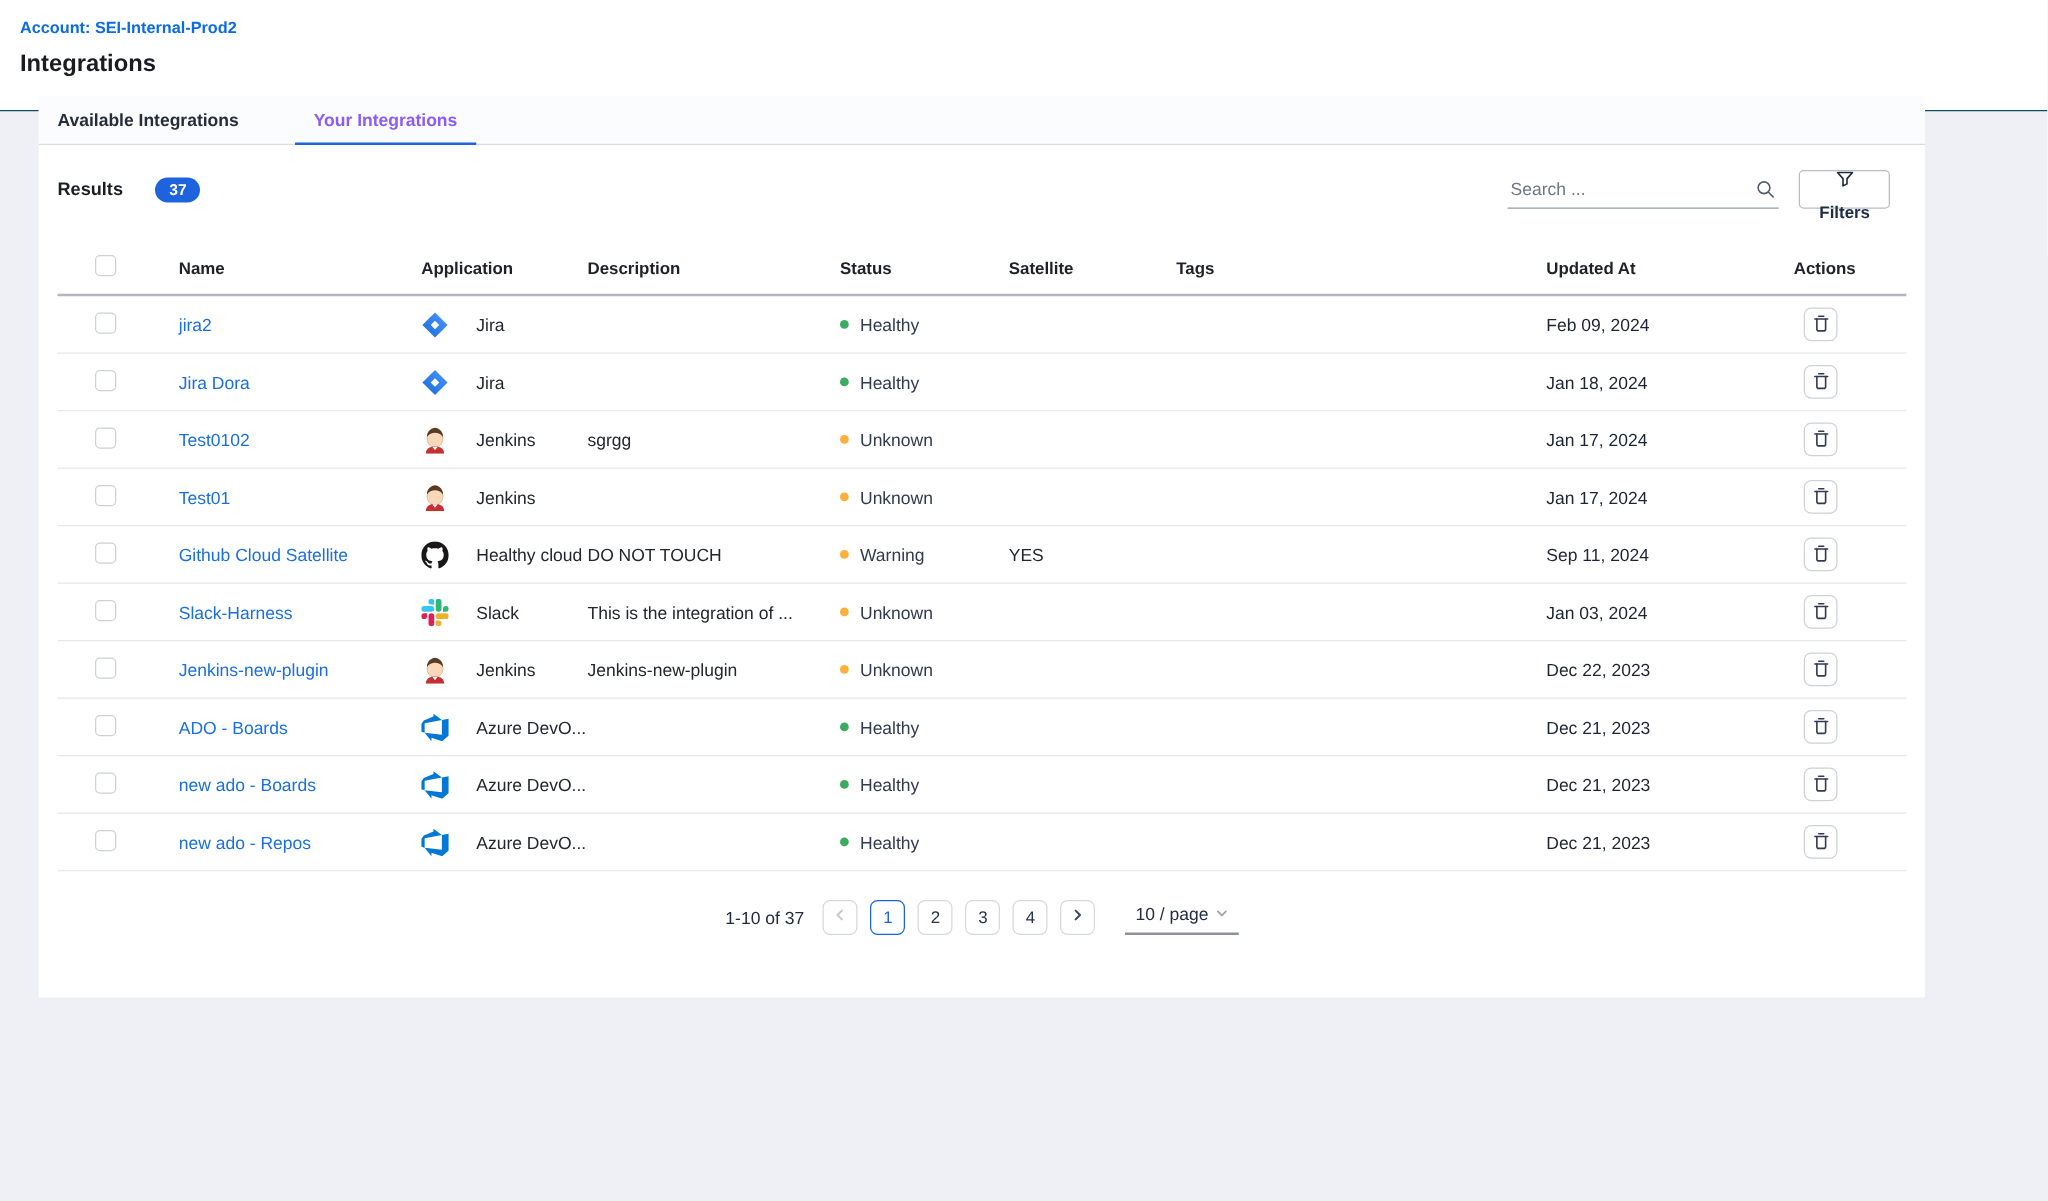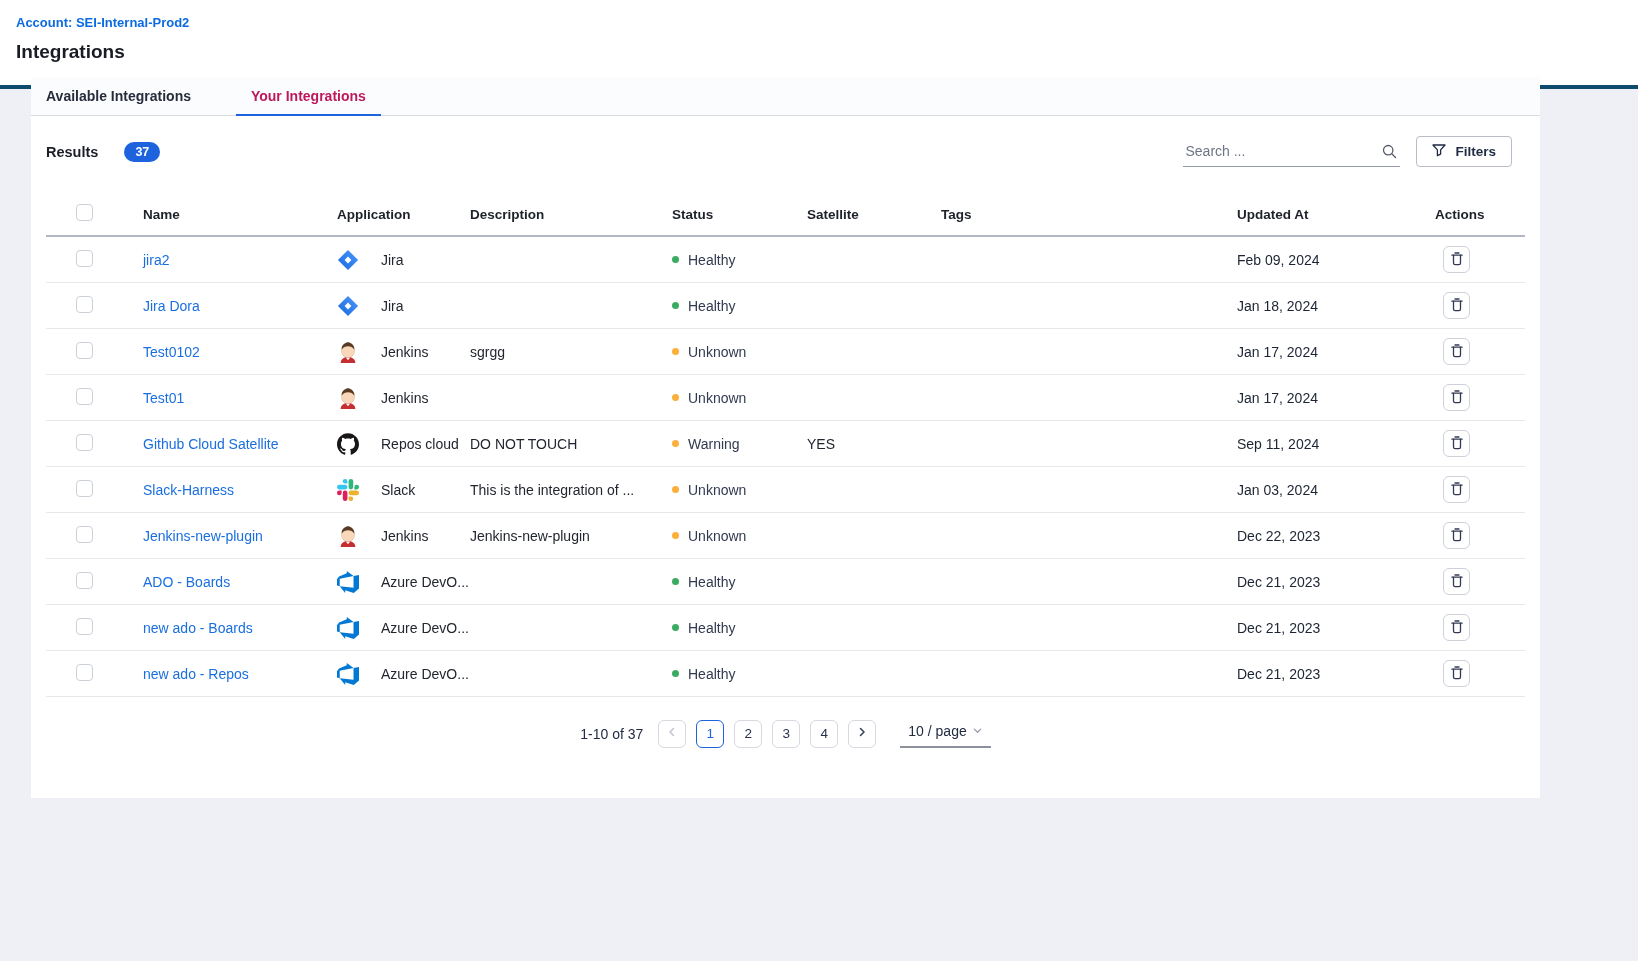--- a/index.html
+++ b/index.html
@@ -3,46 +3,46 @@
 <meta charset="utf-8">
 <style>
   * { box-sizing: border-box; margin: 0; padding: 0; }
   html,body { width:1638px; height:961px; overflow:hidden; }
   body {
     background:#eef0f5;
     font-family:"Liberation Sans","DejaVu Sans",sans-serif;
     color:#22262e;
   }
   
-  .topbar { background:#fff; height:89px; border-bottom:4px solid #0c4a6e; padding:13px 16px 0; }
+  .topbar { background:#fff; height:89px; border-bottom:1px solid #0c4a6e; padding:13px 16px 0; }
   .account-link { display:inline-block; color:#0c6be0; font-size:13px; font-weight:700; text-decoration:none; cursor:pointer; }
   .page-title { margin-top:10px; font-size:19px; font-weight:700; color:#191c24; }
 
   
   .card { position:absolute; left:31px; top:77px; width:1509px; height:721px; background:#fff; }
   .tabbar { display:flex; gap:30px; height:39px; background:#fbfcfe; border-bottom:1px solid #d9dce3; }
   .tab { padding:0 15px; display:flex; align-items:center; font-size:14px; font-weight:600;
          color:#272c3b; cursor:pointer; border-bottom:2px solid transparent; margin-bottom:-1px; }
-  .tab.active { color:#be185d; border-bottom-color:#1d63dd; }
+  .tab.active { color:#8b5cf6; border-bottom-color:#1d63dd; }
 
   .content { padding:0 15px; }
 
   
   .toolbar { margin-top:20px; display:flex; justify-content:space-between; align-items:center; padding-right:13px; }
   .results { display:flex; align-items:center; gap:26px; font-size:14.5px; font-weight:700; color:#1b1e27; }
   .badge { background:#1d63dd; color:#fff; font-size:12.5px; font-weight:600; border-radius:999px; padding:3px 11px; }
   .tools { display:flex; align-items:center; }
   .search { position:relative; width:217px; margin-right:16px; border-bottom:1px solid #9299a8; }
   .search input { border:none; outline:none; width:188px; font-size:14px; padding:6px 2px 7px; background:transparent; color:#2a2f3c; }
   .search input::placeholder { color:#6e7587; }
   .search .sicon { position:absolute; right:3px; top:7px; }
   .filters-btn { display:inline-flex; align-items:center; gap:9px; height:31px; padding:0 15px;
                  background:#fff; border:1px solid #b8bcc8; border-radius:4px;
                  font-size:13.5px; font-weight:600; color:#1f2a44; cursor:pointer;
-                 font-family:"Liberation Sans","DejaVu Sans",sans-serif; }
+                 font-family:"Liberation Sans","DejaVu Sans",sans-serif;flex-direction:column; }
 
   
   .table { margin-top:26px; }
   .trow { display:grid; grid-template-columns:97px 194px 133px 202px 135px 134px 296px 198px 1fr;
           align-items:center; height:46px; border-bottom:1px solid #e7e8ec; font-size:14px; }
   .thead { height:44px; border-bottom:2px solid #b4b7c1; }
   .thead .hcell { font-size:13.5px; font-weight:700; color:#1d2129; }
   .cb-cell { padding-left:30px; }
   .checkbox { width:17px; height:17px; border:1.5px solid #ccd0d8; border-radius:4px;
               display:inline-block; background:#fff; cursor:pointer; }
@@ -274,21 +274,21 @@
 
   <div class="trow">
     <div class="cell cb-cell"><span class="checkbox"></span></div>
     <div class="cell"><a class="link">Github Cloud Satellite</a></div>
     <div class="cell app">
       <span class="appicon">
                 <svg viewBox="0 0 24 24">
                   <path fill="#191717" d="M12 .297c-6.63 0-12 5.373-12 12 0 5.303 3.438 9.8 8.205 11.385.6.113.82-.258.82-.577 0-.285-.01-1.04-.015-2.04-3.338.724-4.042-1.61-4.042-1.61-.546-1.385-1.335-1.755-1.335-1.755-1.087-.744.084-.729.084-.729 1.205.084 1.838 1.236 1.838 1.236 1.07 1.835 2.809 1.305 3.495.998.108-.776.417-1.305.76-1.605-2.665-.3-5.466-1.332-5.466-5.93 0-1.31.465-2.38 1.235-3.22-.135-.303-.54-1.523.105-3.176 0 0 1.005-.322 3.3 1.23.96-.267 1.98-.399 3-.405 1.02.006 2.04.138 3 .405 2.28-1.552 3.285-1.23 3.285-1.23.645 1.653.24 2.873.12 3.176.765.84 1.23 1.91 1.23 3.22 0 4.61-2.805 5.625-5.475 5.92.42.36.81 1.096.81 2.22 0 1.606-.015 2.896-.015 3.286 0 .315.21.69.825.57C20.565 22.092 24 17.592 24 12.297c0-6.627-5.373-12-12-12z"></path>
                 </svg>
               </span>
-      <span class="applabel">Repos cloud</span>
+      <span class="applabel">Healthy cloud</span>
     </div>
     <div class="cell desc">DO NOT TOUCH</div>
     <div class="cell status">
       <span class="dot" style="background: rgb(251, 176, 59);"></span>
       <span class="status-label">Warning</span>
     </div>
     <div class="cell sat">YES</div>
     <div class="cell tags"></div>
     <div class="cell date">Sep 11, 2024</div>
     <div class="cell actions">

